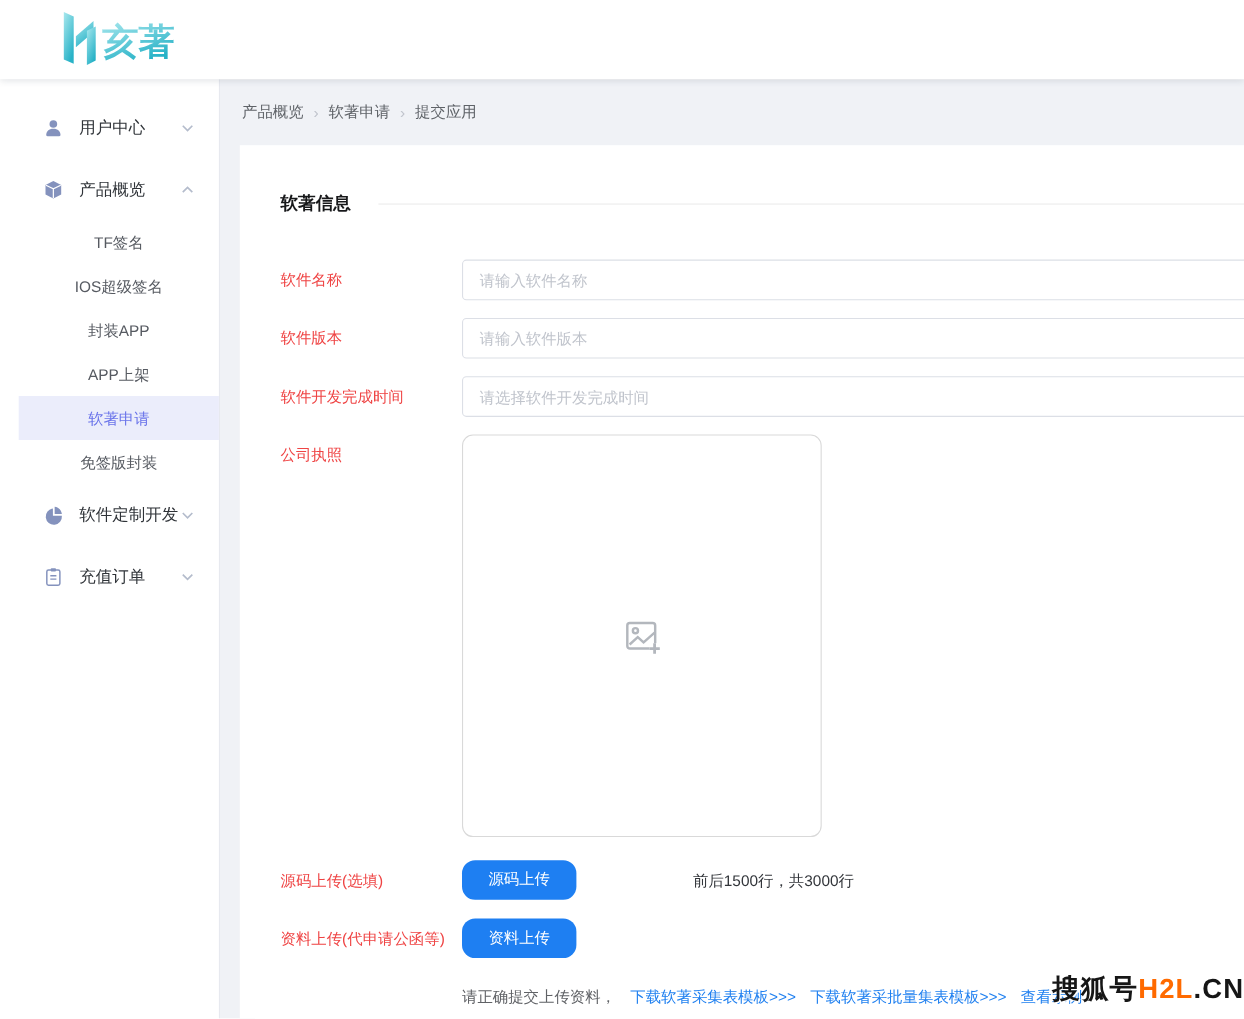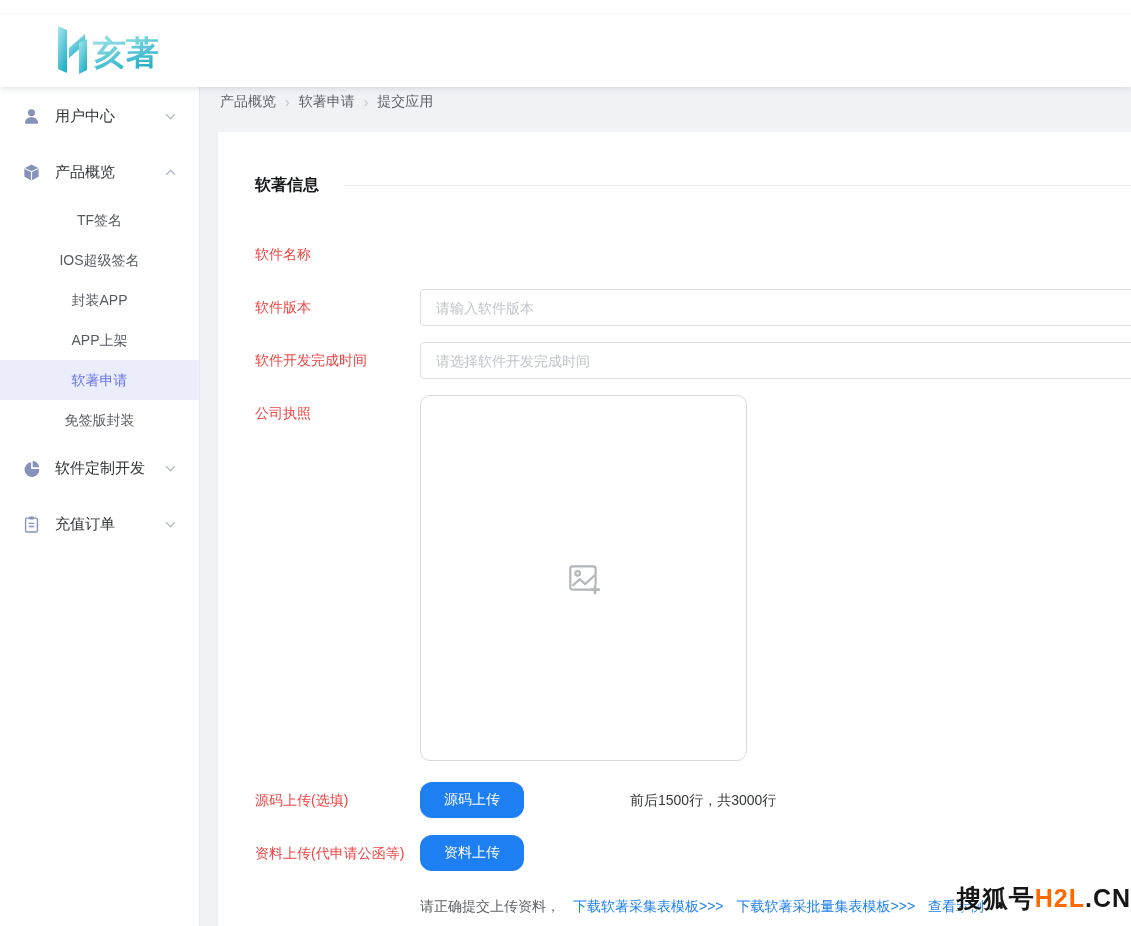--- a/index.html
+++ b/index.html
@@ -7,31 +7,32 @@
   body {
     font-family: "Liberation Sans", "DejaVu Sans", sans-serif;
     position: relative;
     overflow: hidden;
     background: #fff;
     color: #303133;
   }
 
   
   .header {
-    position: absolute; top: 15px; left: 0; right: 0; height: 72px;
+    position: absolute; top: 0; left: 0; right: 0; height: 72px;
     background: #fff; z-index: 20;
     box-shadow: 0 2px 6px rgba(60,70,90,.14);
     display: flex; align-items: center; padding-left: 45px;
   }
 
   
   .sidebar {
     position: absolute; top: 72px; left: 0; bottom: 0; width: 200px;
     background: #fff; border-right: 1px solid #e7e9ef; z-index: 10;
     padding-top: 16px;
+    padding-left: 17px;
   }
   .side-item {
     height: 56px; display: flex; align-items: center;
     padding: 0 22px; cursor: pointer; font-size: 15px; color: #2f3338;
   }
   .side-item .icon { width: 19px; height: 19px; flex: none; display: flex; }
   .side-item .lbl { flex: 1; margin-left: 14px; }
   .side-item .chev { width: 13px; height: 13px; flex: none; display: flex; }
   .chev.up svg { transform: rotate(180deg); }
   .submenu { }
@@ -217,20 +218,23 @@
 
     <div class="section-head">
       <span class="section-title">软著信息</span>
       <span class="section-line"></span>
     </div>
 
     <div class="form">
 
       <div class="frow">
         <span class="flabel">软件名称</span>
+        <span class="fctrl">
+          <input class="txt-input" type="text" placeholder="请输入软件名称" style="">
+        </span>
       </div>
 
       <div class="frow">
         <span class="flabel">软件版本</span>
         <span class="fctrl">
           <input class="txt-input" type="text" placeholder="请输入软件版本" style="">
         </span>
       </div>
 
       <div class="frow">

